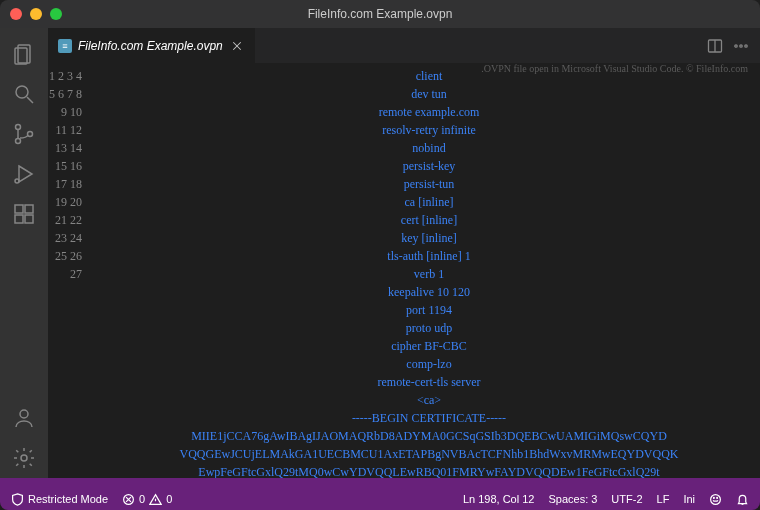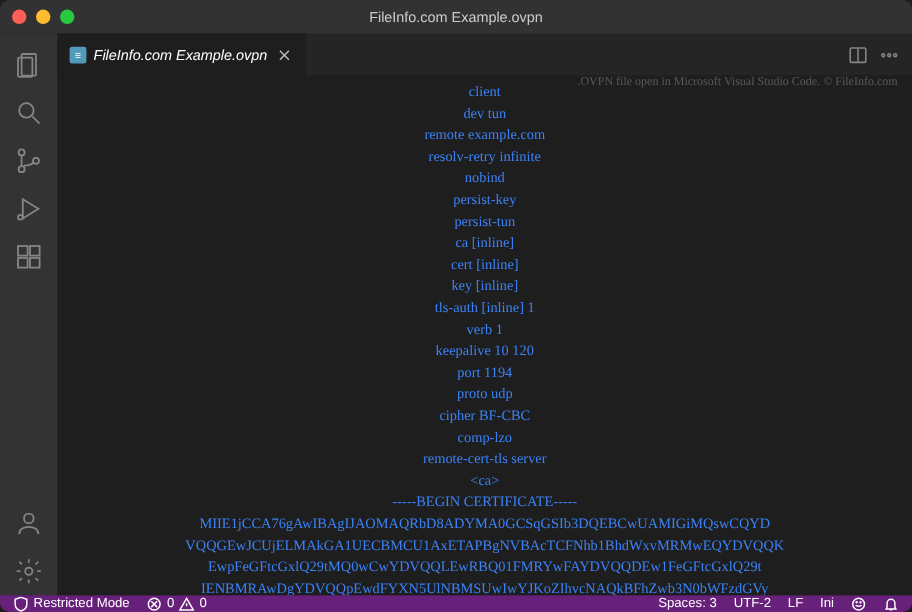--- a/index.html
+++ b/index.html
@@ -72,22 +72,22 @@
   }
   #editor{
     flex:1;display:flex;position:relative;background:var(--bg);min-height:0;overflow:hidden;
     font-family:Liberation Serif, serif;font-size:12px;
   }
   #editor-inner{display:flex;overflow:hidden;width:100%;padding-top:4px;}
   #gutter{width:50px;text-align:right;color:var(--fg-dim);user-select:none;padding-right:16px;line-height:18px;}
   #code{flex:1;white-space:pre;color:#3b82f6;line-height:18px;overflow:hidden;text-align:center;}
   
   #status{
-    height:14px;background:var(--bg-status);color:#fff;
-    display:flex;align-items:center;font-size:11px;
+    height:32px;background:var(--bg-status);color:#fff;
+    display:flex;align-items:flex-end;font-size:11px;
     padding:0 6px;gap:4px;
     flex-shrink:0;
   }
   .st-item{display:flex;align-items:center;gap:4px;padding:0 5px;height:22px;cursor:pointer;}
   .st-sep{flex:1;}
   .st-item svg{width:13px;height:13px;stroke:currentColor;fill:none;stroke-width:1.5;}
   #restricted{background:transparent;}
 </style>
 </head>
 <body>
@@ -179,20 +179,48 @@
               <circle cx="8" cy="8" r="1.2"></circle>
               <circle cx="13" cy="8" r="1.2"></circle>
             </svg>
         </div>
       </div>
     </div>
 
     <div id="editor">
       <div id="watermark">.OVPN file open in Microsoft Visual Studio Code. © FileInfo.com</div>
       <div id="editor-inner">
+        <div id="gutter">1
+2
+3
+4
+5
+6
+7
+8
+9
+10
+11
+12
+13
+14
+15
+16
+17
+18
+19
+20
+21
+22
+23
+24
+25
+26
+27
+</div>
         <div id="code">client
 dev tun
 remote example.com
 resolv-retry infinite
 nobind
 persist-key
 persist-tun
 ca [inline]
 cert [inline]
 key [inline]
@@ -235,20 +263,23 @@
       </svg>
     <span>0</span>
     <svg viewBox="0 0 16 16">
         <path d="M8 2l7 12H1L8 2z"></path>
         <line x1="8" y1="7" x2="8" y2="10"></line>
       </svg>
     <span>0</span>
   </div>
   <div class="st-sep"></div>
   <div class="st-item">
+    <span>Ln 198, Col 12</span>
+  </div>
+  <div class="st-item">
     <span>Spaces: 3</span>
   </div>
   <div class="st-item">
     <span>UTF-2</span>
   </div>
   <div class="st-item">
     <span>LF</span>
   </div>
   <div class="st-item">
     <span>Ini</span>

